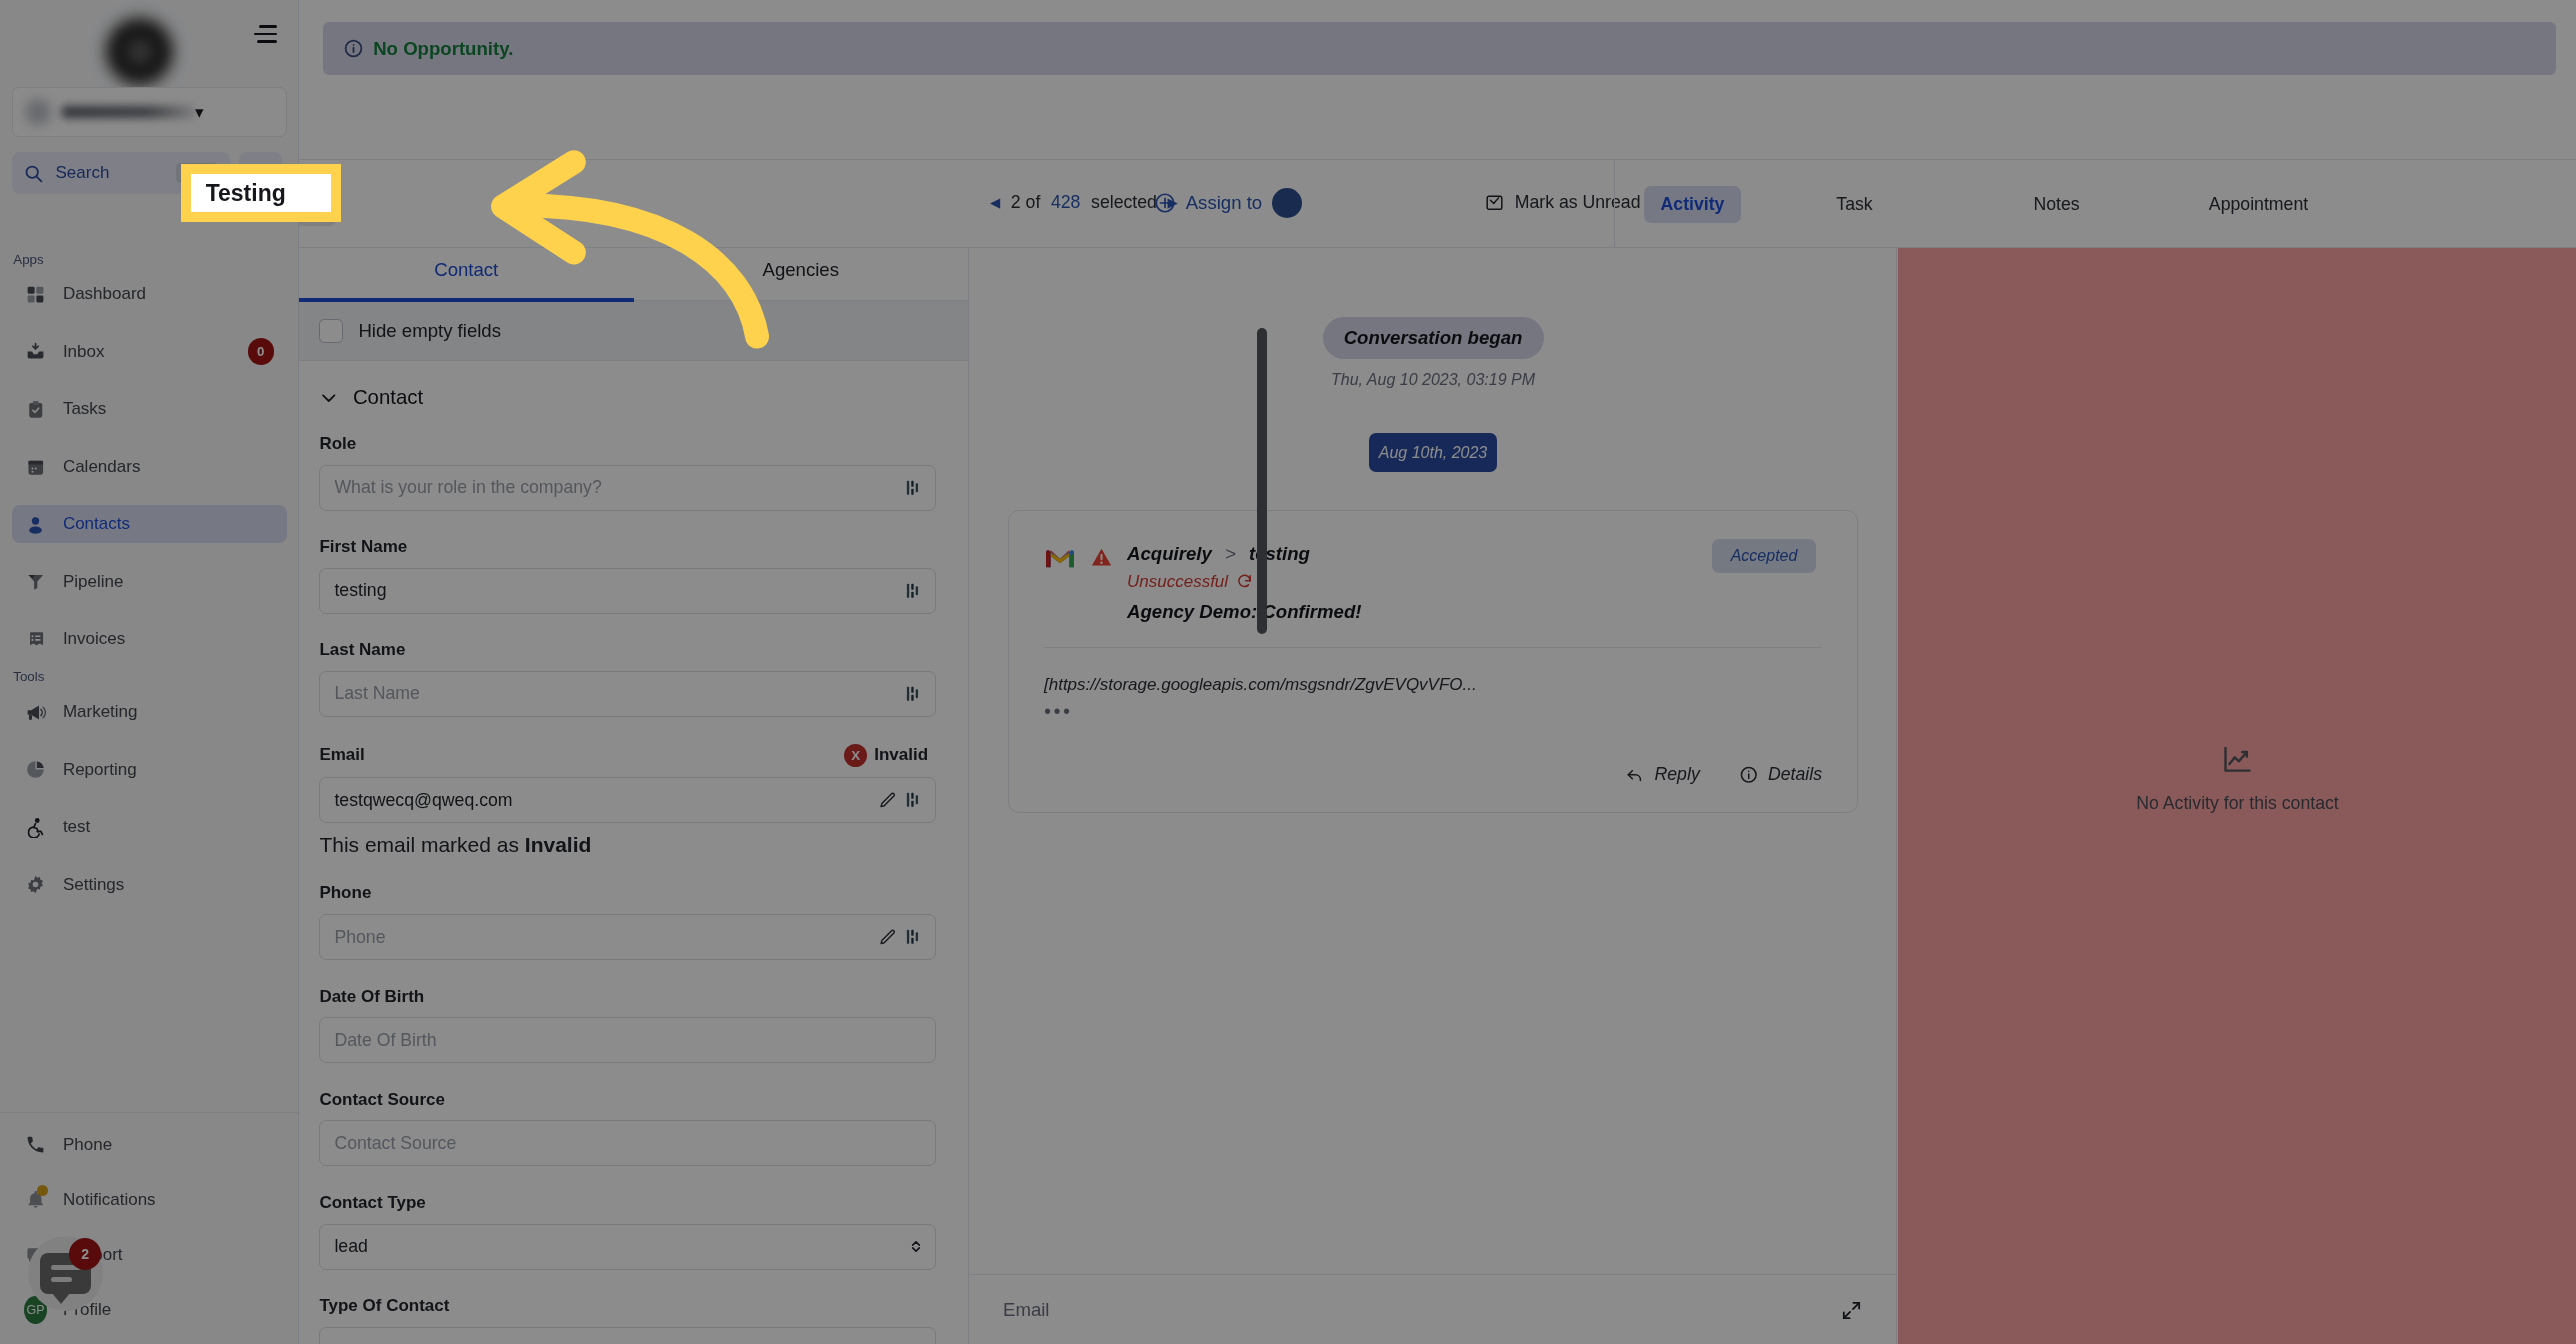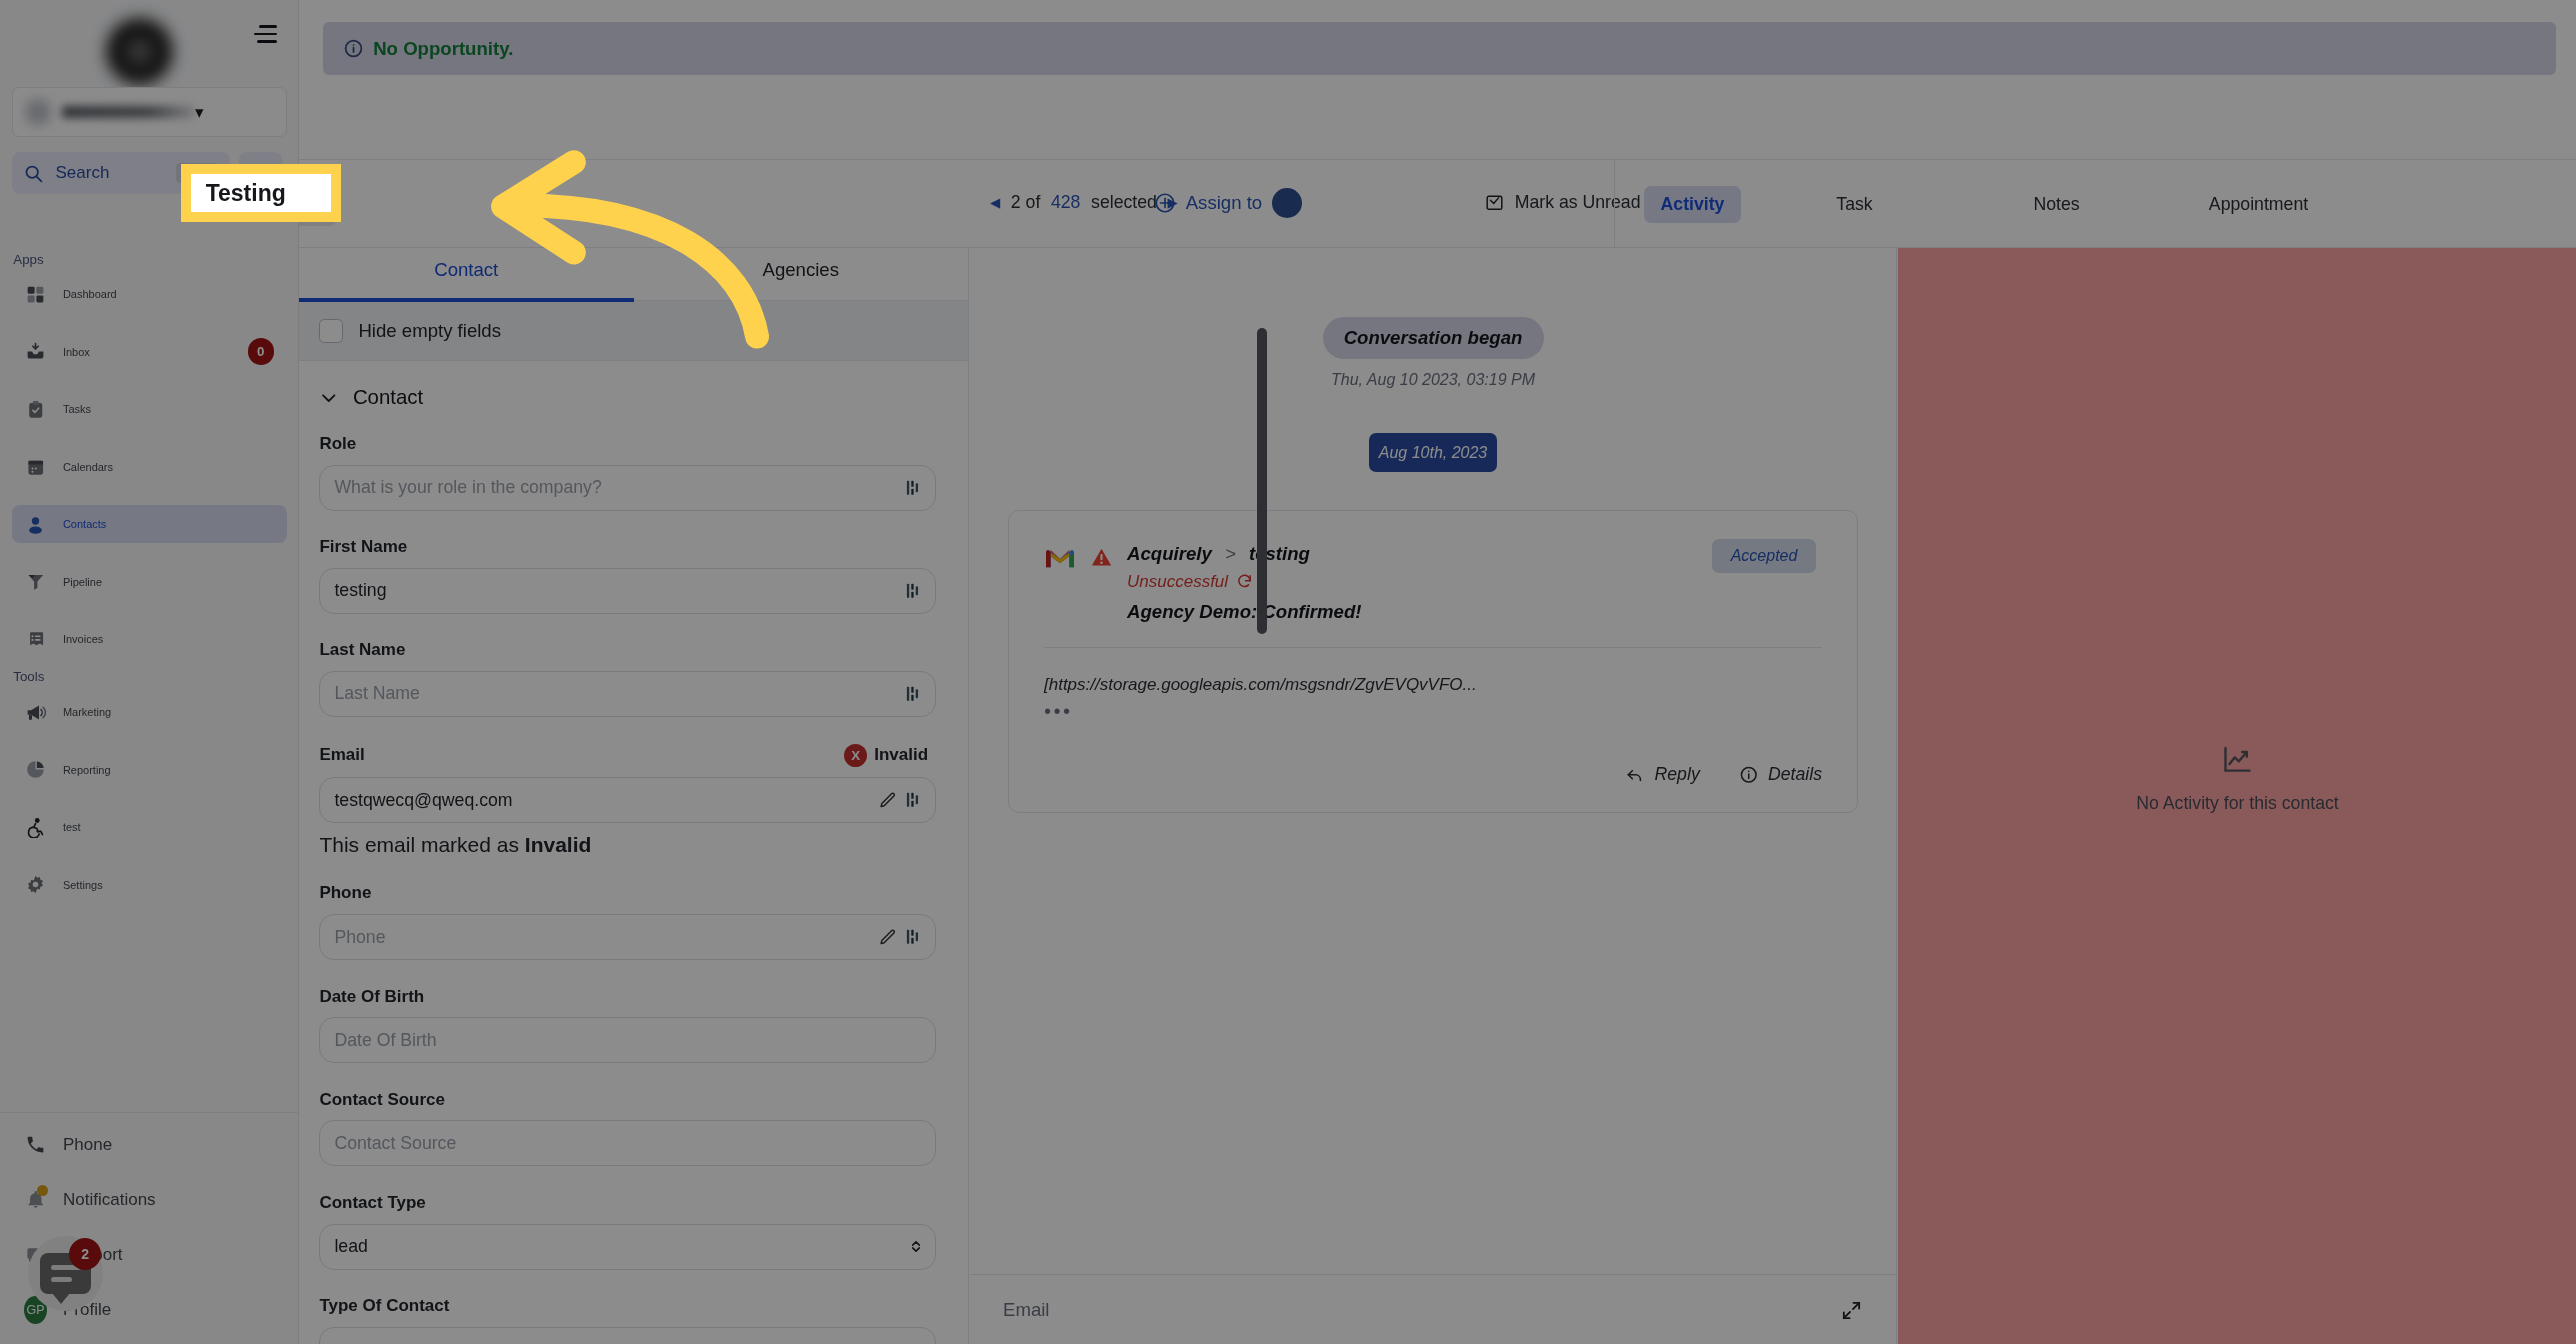--- a/index.html
+++ b/index.html
@@ -96,21 +96,21 @@
     position: absolute; left: 13.3px;
     color: #4a5578; font-size: 13.3px; font-weight: 400;
   }
   .nav-list { position: absolute; left: 11.5px; width: 275px; }
   .nav-item {
     display: flex; align-items: center;
     height: 38px; padding: 0 12.4px; border-radius: 8px;
     margin-bottom: 19.5px; cursor: pointer;
   }
   .nav-item .ic { width: 23px; height: 21px; display:flex; align-items:center; justify-content:center; flex:0 0 auto;}
-  .nav-item .lbl { margin-left: 16px; font-size: 11px; color: #44474d; }
+  .nav-item .lbl { margin-left: 16px; font-size: 17px; color: #44474d; }
   .nav-item.active { background: #d8dcf0; }
   .nav-item.active .lbl { color: #1d4ed8; font-weight: 500; }
   .badge-red {
     margin-left: auto; background: #a31515; color: #fff;
     min-width: 26.6px; height: 26.6px; border-radius: 13.3px;
     display:flex;align-items:center;justify-content:center;
     font-size: 13.3px; font-weight: 700; padding: 0 7px;
   }
 
   #sidebar-footer {
@@ -243,21 +243,21 @@
   .field { padding: 0 20.4px; margin-bottom: 26.6px; }
   .field .flabel { font-size:17px; color:#23262c; font-weight:700; margin-bottom:10.6px; display:block;}
   .field .flabel-row { display:flex; align-items:center; justify-content:space-between; margin-bottom:10.6px;}
   .invalid-badge { display:flex; align-items:center; gap:7px; margin-right: 19.5px;}
   .invalid-badge .circ {
     width:23px;height:23px;border-radius:50%;background:#c2322f;color:#fff;
     display:flex;align-items:center;justify-content:center;font-size:13.3px;font-weight:700;
   }
   .invalid-badge .t { color:#23262c; font-size:17px; font-weight:700;}
   .finput {
-    position:relative; height:46px; border:0.9px solid #dadde3; border-radius:15px;
+    position:relative; height:46px; border:0.9px solid #dadde3; border-radius:7px;
     display:flex; align-items:center; padding: 0 14px; background:#fff;
     width: 617px;
     text-align: right;
   }
   .finput .val { font-size:17.7px; color:#23262c;}
   .finput .ph { font-size:17.7px; color:#9aa0aa;}
   .finput .rt-icons { position:absolute; right:11.5px; display:flex; align-items:center; gap:9.7px;}
   .helper { font-size:21px; color:#23262c; margin-top:9.7px;}
   .helper b { font-weight:700; }
   .selectbox { justify-content:space-between; }

